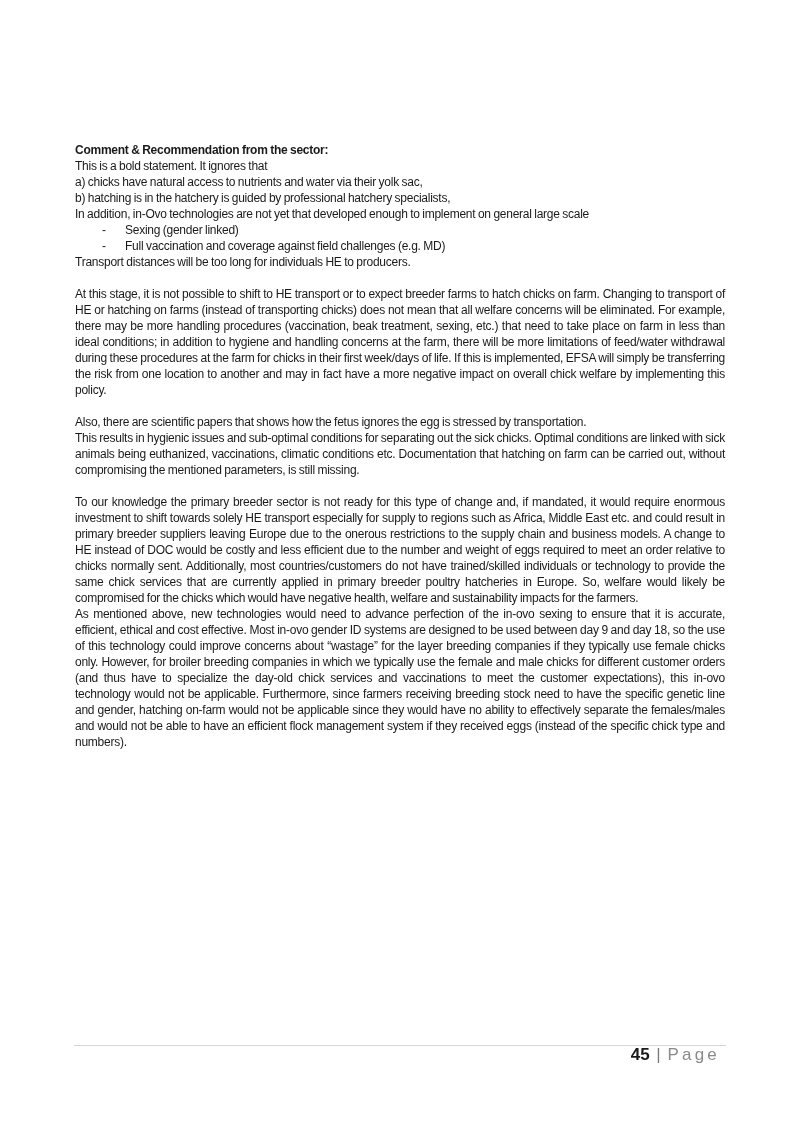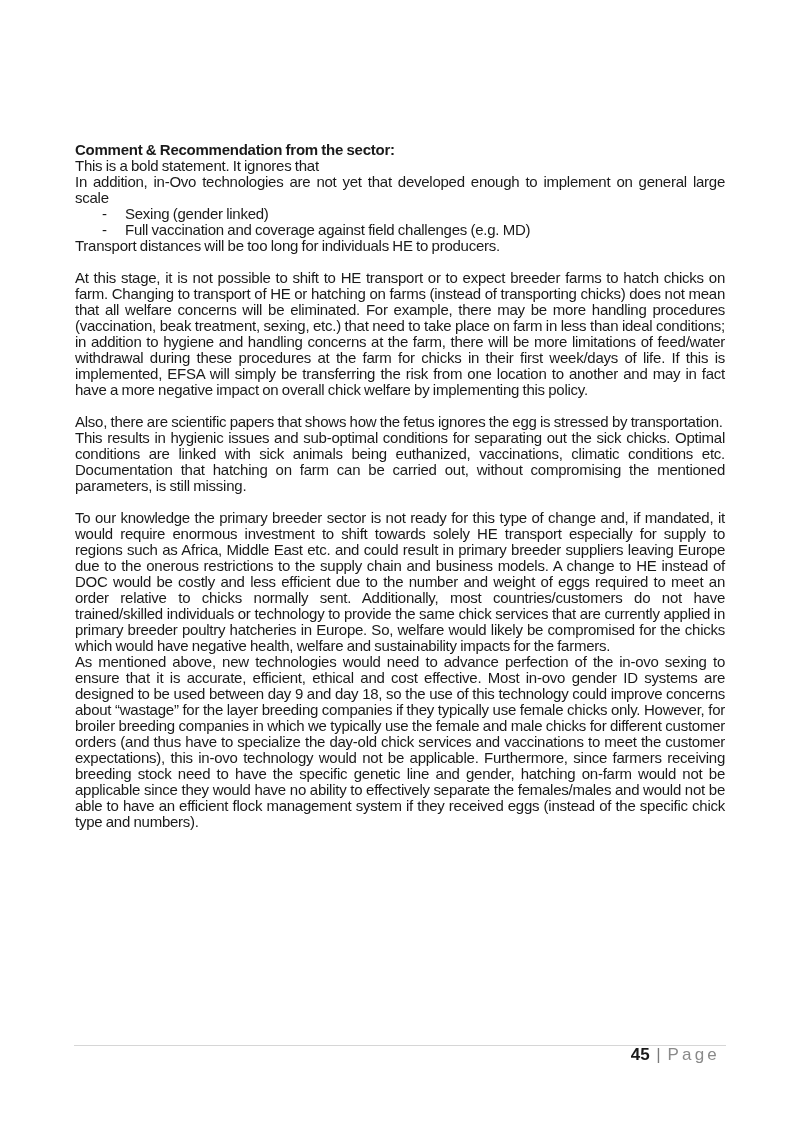--- a/index.html
+++ b/index.html
@@ -21,21 +21,21 @@
       top: 0;
       width: 800px;
       height: 1131px;
       background: #ffffff;
     }
     .content {
       position: absolute;
       left: 75px;
       top: 142px;
       width: 650px;
-      font-size: 15px;
+      font-size: 12px;
       line-height: 16px;
       letter-spacing: -0.25px;
       word-spacing: -0.5px;
     }
     .content p {
       margin: 0;
       text-align: justify;
     }
     .heading {
       font-weight: bold;
@@ -88,20 +88,22 @@
       letter-spacing: 3.2px;
     }
   </style>
 </head>
 <body>
 
 <div class="page">
   <div class="content">
     <p class="heading">Comment &amp; Recommendation from the sector:</p>
     <p>This is a bold statement. It ignores that</p>
+    <p>a) chicks have natural access to nutrients and water via their yolk sac,</p>
+    <p>b) hatching is in the hatchery is guided by professional hatchery specialists,</p>
     <p>In addition, in-Ovo technologies are not yet that developed enough to implement on general large scale</p>
     <ul class="bullets">
       <li>
         <span class="dash">-</span>
         <span>Sexing (gender linked)</span>
       </li>
       <li>
         <span class="dash">-</span>
         <span>Full vaccination and coverage against field challenges (e.g. MD)</span>
       </li>

